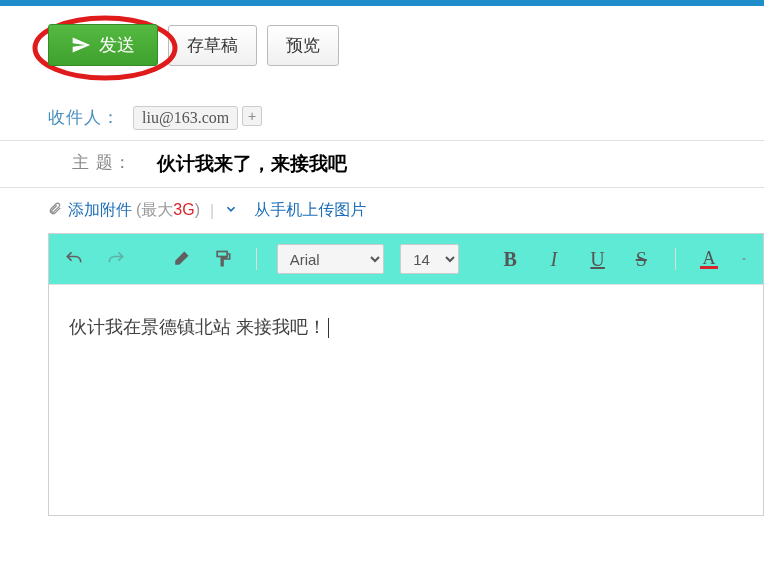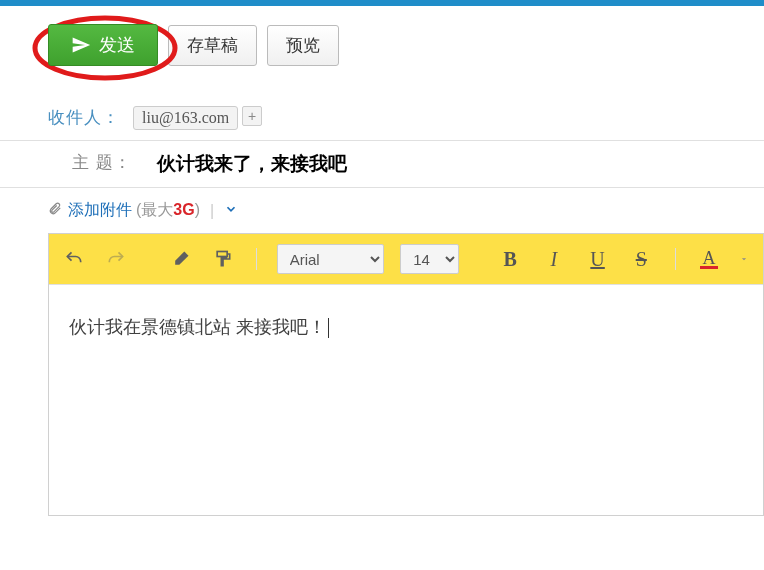--- a/index.html
+++ b/index.html
@@ -12,25 +12,25 @@
     .circle-mark { position: absolute; left: 28px; top: 12px; width: 155px; height: 72px; pointer-events: none; }
     .field-row { display: flex; align-items: flex-start; padding: 10px 0 10px 48px; border-bottom: 1px solid #e0e0e0; margin-right: 0; }
     .field-label { font-size: 17px; color: #4a90c0; width: 85px; letter-spacing: 1px; }
     .field-label-gray { color: #888; margin-left: 24px; }
     .recipient-chip { display: inline-flex; align-items: center; background: #f3f3f3; border: 1px solid #ccc; border-radius: 3px; padding: 2px 8px; font-size: 16px; color: #555; font-family: Liberation Serif, serif; }
     .add-recip { display: inline-flex; align-items: center; justify-content: center; width: 20px; height: 20px; background: #f3f3f3; border: 1px solid #ccc; border-radius: 2px; color: #888; font-size: 14px; margin-left: 4px; cursor: pointer; }
     .subject-text { font-size: 19px; font-weight: bold; color: #000; }
     .attach-row { display: flex; align-items: center; padding: 12px 0 12px 48px; gap: 4px; font-size: 16px; }
     .attach-link { color: #1e6fb8; cursor: pointer; }
     .attach-size { color: #999; }
-    .attach-size .red { color: #d9252a; font-weight: bold; }
+    .attach-size .red { color: #d9252a; font-weight: normal; }
     .divider-pipe { color: #ccc; margin: 0 6px; }
     .phone-upload { color: #1e6fb8; cursor: pointer; display: inline-flex; align-items: center; gap: 6px; }
     .editor-wrap { margin: 0 0 0 48px; border: 1px solid #d0d0d0; background: #fff; }
-    .editor-toolbar { display: flex; align-items: center; gap: 16px; padding: 10px 12px; border-bottom: 1px solid #e0e0e0; background: #fde047; }
+    .editor-toolbar { display: flex; align-items: center; gap: 16px; padding: 10px 12px; border-bottom: 1px solid #e0e0e0; background: #5eead4; }
     .tool-icon { width: 28px; height: 28px; display: inline-flex; align-items: center; justify-content: center; cursor: pointer; color: #606060; border-radius: 3px; }
     .tool-sep { width: 1px; height: 22px; background: #ddd; margin: 0 4px; }
     .font-select { height: 30px; border: 1px solid #ccc; background: #f5f5f5; font-size: 15px; padding: 0 8px; color: #555; cursor: pointer; border-radius: 2px; }
     .fmt-btn { width: 30px; height: 30px; display: inline-flex; align-items: center; justify-content: center; font-family: "Times New Roman", serif; font-size: 20px; color: #555; cursor: pointer; border-radius: 3px; }
     .underline-btn { text-decoration: underline; }
     .strike-btn { text-decoration: line-through; }
     .fontcolor-btn { display: inline-flex; flex-direction: column; align-items: center; cursor: pointer; padding: 0 4px; }
     .fontcolor-btn .a { font-family: "Times New Roman", serif; font-size: 18px; color: #555; line-height: 16px; }
     .fontcolor-btn .bar { width: 18px; height: 3px; background: #d9252a; }
     .editor-body { padding: 30px 20px; min-height: 230px; font-size: 18px; color: #404040; }
@@ -82,20 +82,21 @@
   <span class="attach-size">
     <span>(最大</span><span class="red">3G</span><span>)</span>
   </span>
   <span class="divider-pipe">|</span>
   <span class="chevron-small">
     <svg width="14" height="14" viewBox="0 0 24 24" fill="none" stroke="#1e6fb8" stroke-width="3">
         <path d="M6 9l6 6 6-6"></path>
       </svg>
   </span>
   <span style="width:8px"></span>
+  <span class="phone-upload">从手机上传图片</span>
 </div>
 
 <div class="editor-wrap">
   <div class="editor-toolbar">
     <span class="tool-icon">
       <svg width="20" height="20" viewBox="0 0 24 24" fill="none" stroke="#606060" stroke-width="2">
           <path d="M9 14L4 9l5-5"></path>
           <path d="M4 9h10a6 6 0 016 6v1"></path>
         </svg>
     </span>

